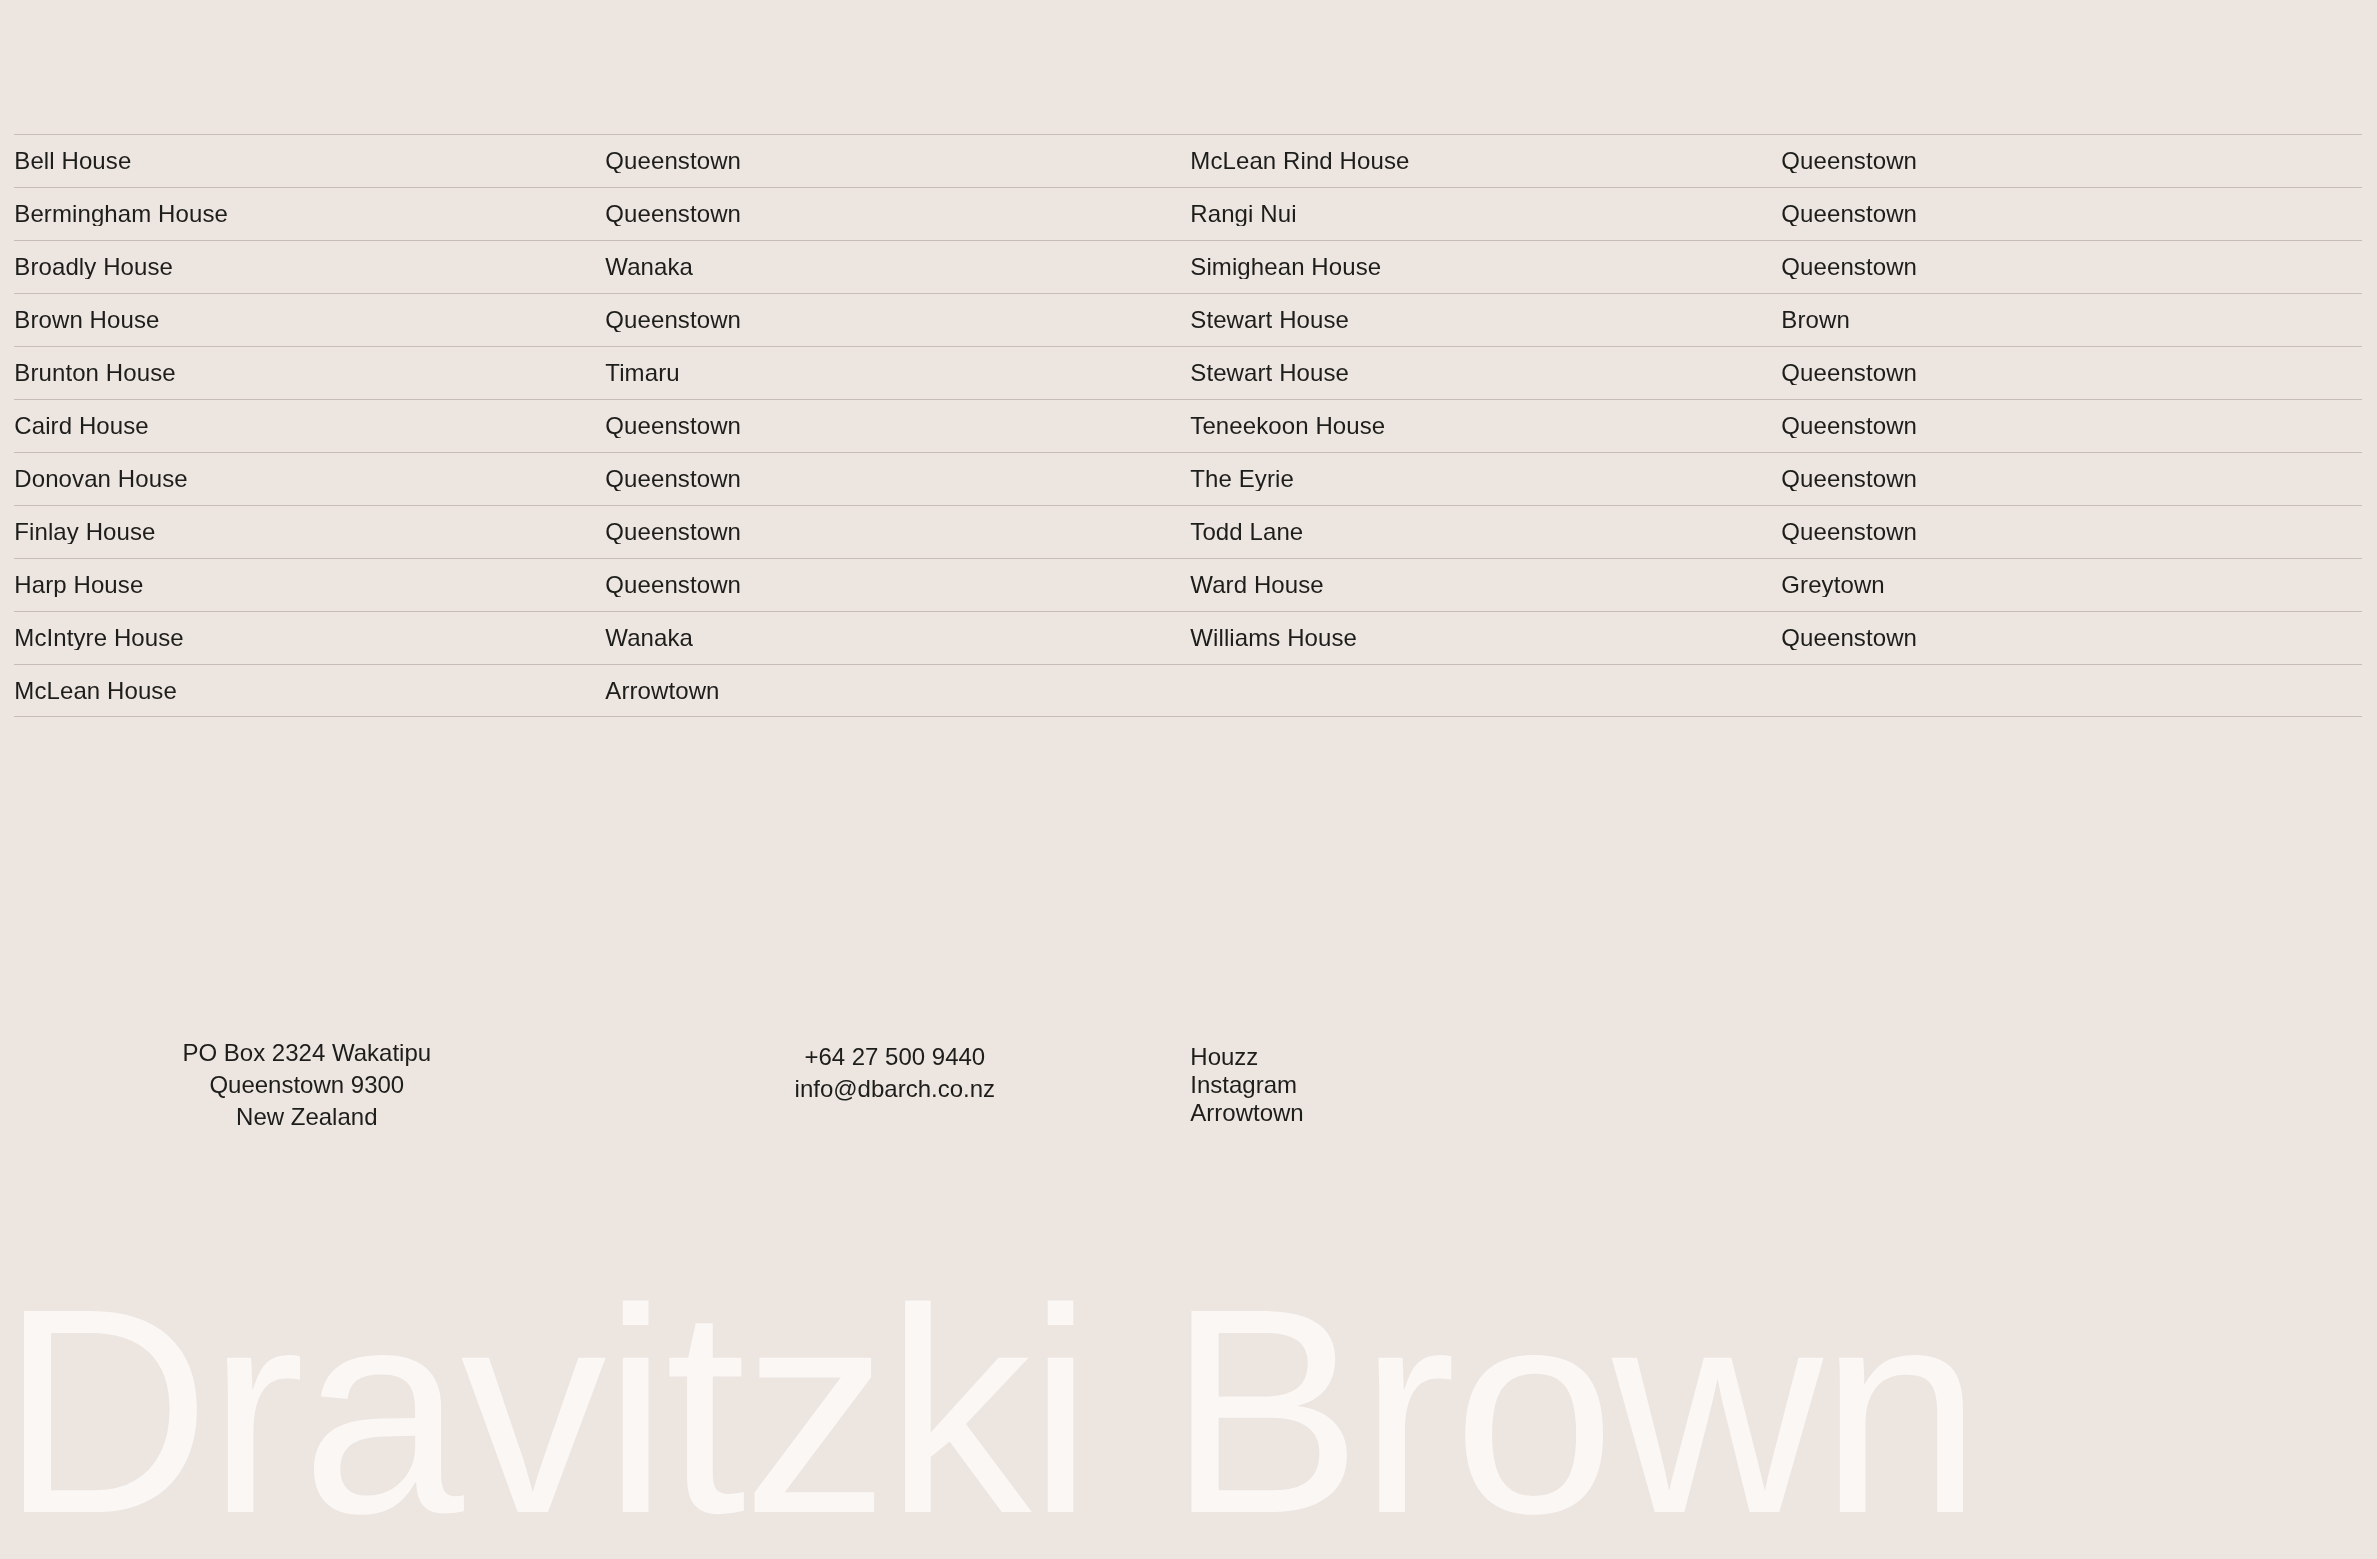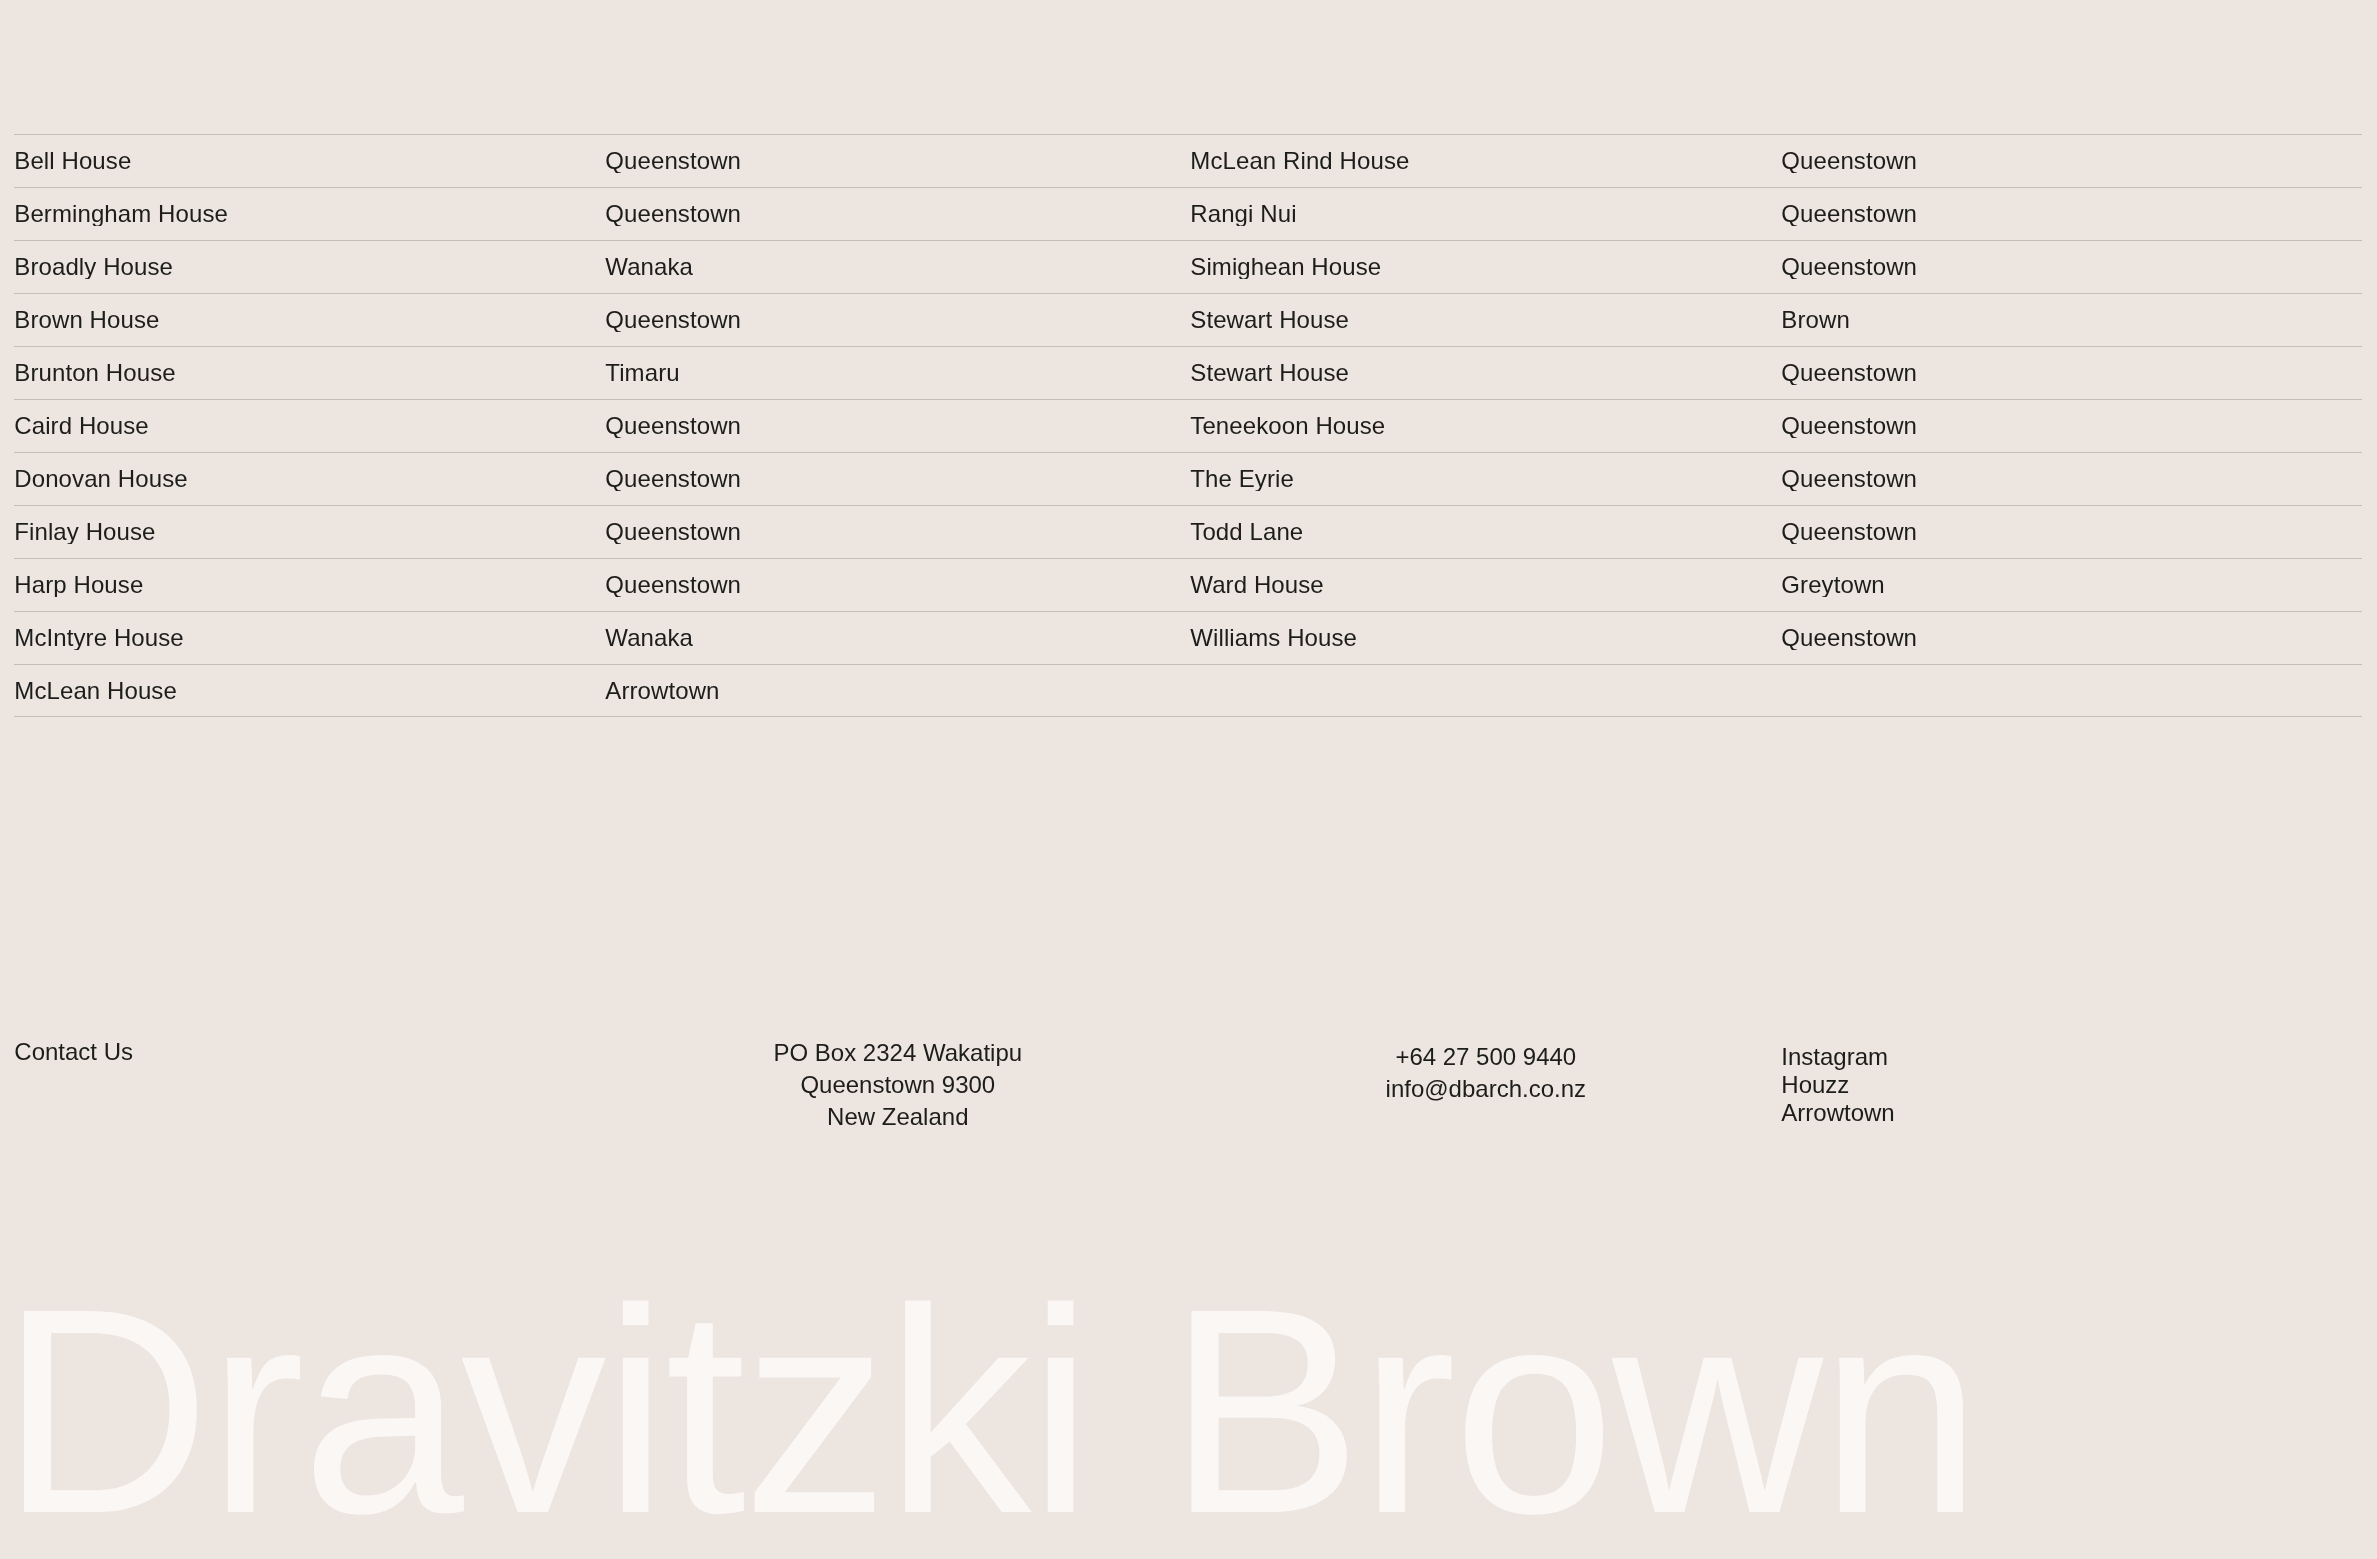--- a/index.html
+++ b/index.html
@@ -189,38 +189,35 @@
       <div class="cell cell-name-left">McLean House</div>
       <div class="cell cell-loc-left">Arrowtown</div>
       <div class="cell cell-name-right"></div>
       <div class="cell cell-loc-right"></div>
     </div>
 
   </div>
 
   <div class="contact">
 
-    <div class="contact-col-1">
-      <div class="contact-label">Contact Us</div>
-    </div>
 
     <div class="contact-col-2">
       <span class="contact-line">PO Box 2324 Wakatipu</span>
       <span class="contact-line">Queenstown 9300</span>
       <span class="contact-line">New Zealand</span>
     </div>
 
     <div class="contact-col-3">
       <span class="contact-line">+64 27 500 9440</span>
       <span class="contact-line">info@dbarch.co.nz</span>
     </div>
 
     <div class="contact-col-4">
+      <a class="contact-link">Houzz</a>
       <a class="contact-link">Instagram</a>
-      <a class="contact-link">Houzz</a>
       <a class="contact-link">Arrowtown</a>
     </div>
 
   </div>
 
   <div class="wordmark">Dravitzki Brown</div>
 
 </div>
 
 

